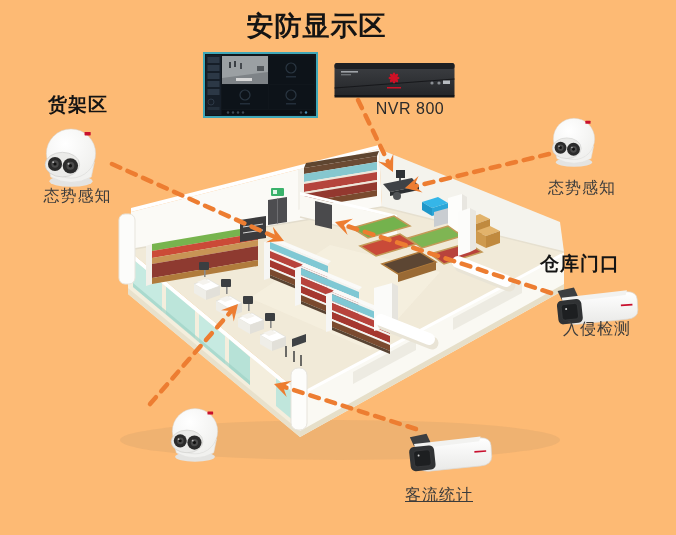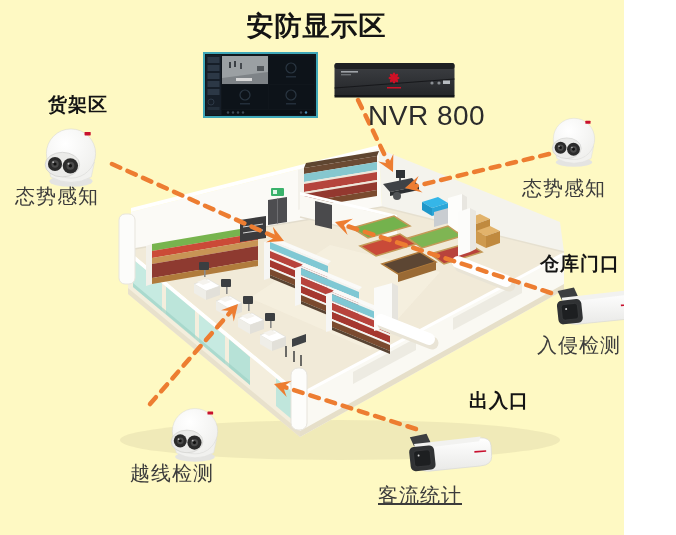--- a/index.html
+++ b/index.html
@@ -1,31 +1,31 @@
 <!DOCTYPE html>
 <html><head>
 <meta charset="utf-8">
 <style>
   html,body{margin:0;padding:0;background:#ffffff;}
   .canvas{
-    position:relative;width:624px;height:535px;background:#fef9c3;overflow:hidden;
+    position:relative;width:676px;height:535px;background:#fdba74;overflow:hidden;
     font-family:"Liberation Sans","DejaVu Sans",sans-serif;
   }
   .abs{position:absolute;}
   .zone-title{
     position:absolute;font-size:19px;font-weight:bold;color:#141414;
     text-align:center;letter-spacing:1px;line-height:1.12;white-space:nowrap;
   }
   .display-title{font-size:27px;}
   .feature-label{
-    position:absolute;font-size:20px;font-weight:400;color:#3c3c3c;
-    text-align:left;line-height:24px;letter-spacing:1px;white-space:nowrap;
+    position:absolute;font-size:16px;font-weight:400;color:#3c3c3c;
+    text-align:center;line-height:24px;letter-spacing:1px;white-space:nowrap;
   }
   .nvr-label{
-    position:absolute;font-size:28px;color:#2b2b2b;text-align:center;
+    position:absolute;font-size:16px;color:#2b2b2b;text-align:center;
     letter-spacing:0.5px;white-space:nowrap;
   }
   svg{display:block;}
 </style>
 </head>
 <body>
 
 <div class="canvas">
 
   <svg class="abs" style="left:0;top:0;" width="676" height="535" viewBox="0 0 676 535">
@@ -379,20 +379,18 @@
   <div class="nvr-label" style="left:368px;top:100px;width:84px;">NVR 800</div>
 
   <div class="zone-title" style="left:28px;top:94px;width:100px;">货架区</div>
   <div class="feature-label" style="left:15px;top:184px;width:125px;">
     <span style="display:block">态势感知</span>
   </div>
 
   <div class="feature-label" style="left:522px;top:176px;width:120px;">态势感知</div>
 
   <div class="zone-title" style="left:516px;top:253px;width:128px;">仓库门口</div>
-  <div class="feature-label" style="left:537px;top:333px;width:120px;">入侵检测</div>
-
-  <div class="feature-label" style="left:130px;top:461px;width:122px;">越线检测</div>
-
-  <div class="zone-title" style="left:448px;top:390px;width:102px;">出入口</div>
+  <div class="feature-label" style="left:537px;top:317px;width:120px;">入侵检测</div>
+
+
   <div class="feature-label" style="left:378px;top:483px;width:122px;text-decoration:underline;">客流统计</div>
 
 </div>
 
 </body></html>

